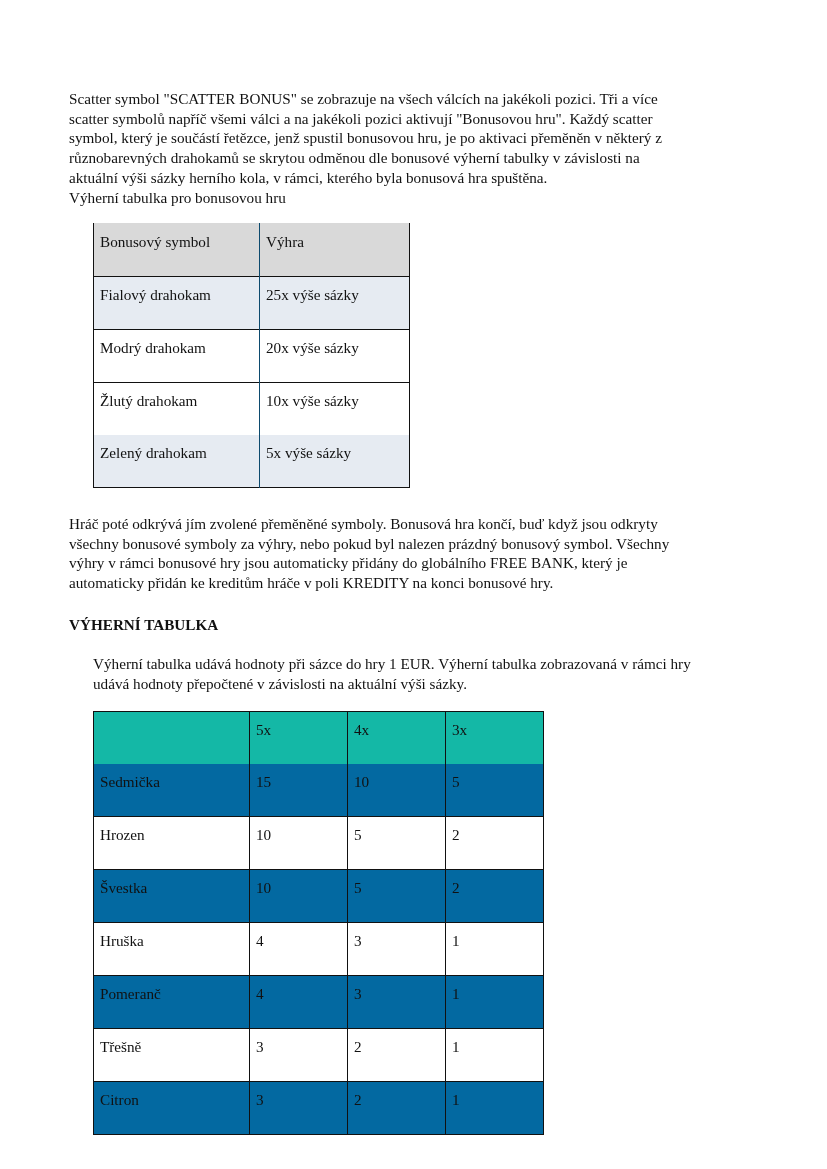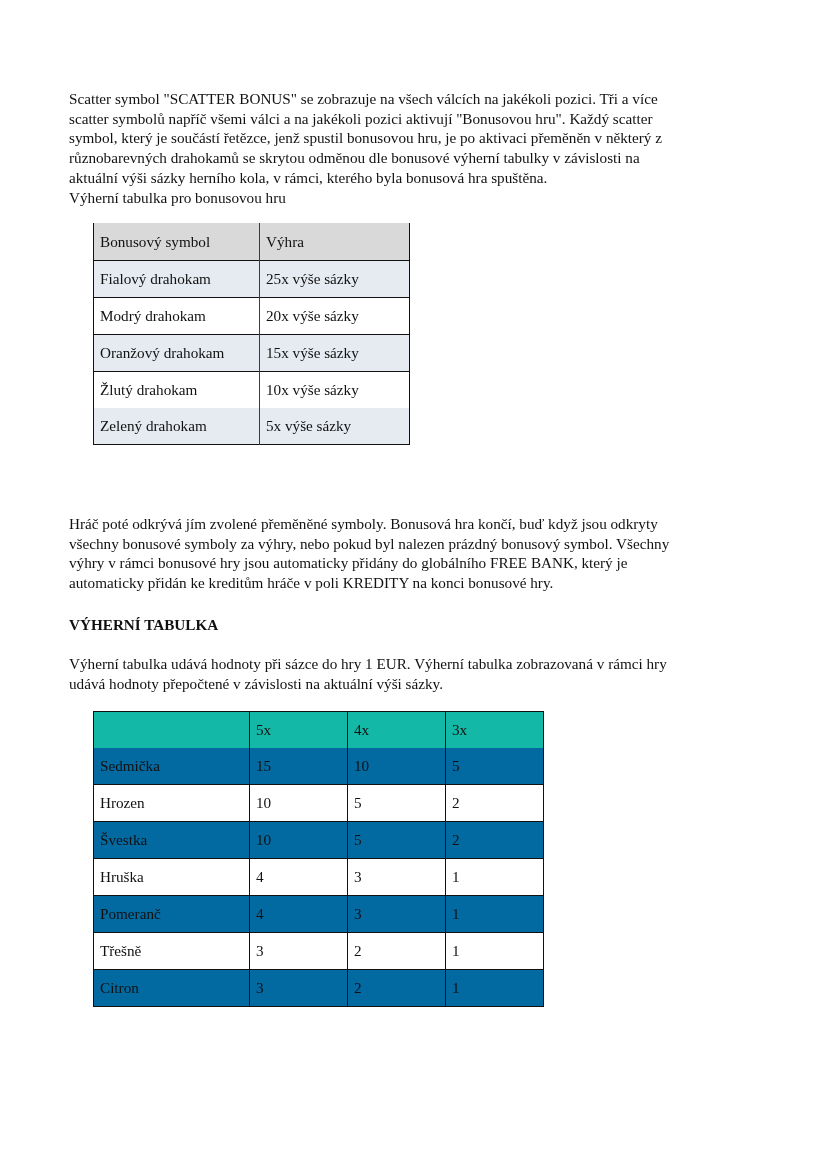--- a/index.html
+++ b/index.html
@@ -13,21 +13,21 @@
     line-height: 19.7px; margin: 0;
   }
   .heading {
     position: absolute; left: 69px; margin: 0;
     font-weight: bold; font-size: 15.2px;
   }
   table.t {
     position: absolute; border-collapse: collapse;
     font-size: 15.2px; table-layout: fixed;
   }
-  table.t td { padding: 0 0 0 6px; vertical-align: middle; height: 36px; margin-top: 32px; }
+  table.t td { padding: 0 0 16px 6px; vertical-align: middle; height: 36px; margin-top: 32px; }
   
   #t1 { left: 93px; top: 223px; width: 316px; border-left: 1px solid #111; border-right: 1px solid #111; border-bottom: 1px solid #111; }
   #t1 col.c1 { width: 166px; }
   #t1 col.c2 { width: 150px; }
   #t1 td.c2 { border-left: 1px solid #0c4a6e; }
   #t1 tr { border-bottom: 1px solid #111; }
   #t1 tr.no-line { border-bottom: none; }
   #t1 tr.head td { background: #d9d9d9; height: 37px; }
   #t1 tr.alt td { background: #e6ebf2; }
   
@@ -63,45 +63,41 @@
     <td class="c2">Výhra</td>
   </tr>
   <tr class="alt">
     <td class="c1">Fialový drahokam</td>
     <td class="c2">25x výše sázky</td>
   </tr>
   <tr>
     <td class="c1">Modrý drahokam</td>
     <td class="c2">20x výše sázky</td>
   </tr>
-  <tr class="alt">
-    <td class="c1">Oranžový drahokam</td>
-    <td class="c2">15x výše sázky</td>
-  </tr>
   <tr class="no-line">
     <td class="c1">Žlutý drahokam</td>
     <td class="c2">10x výše sázky</td>
   </tr>
   <tr class="alt">
     <td class="c1">Zelený drahokam</td>
     <td class="c2">5x výše sázky</td>
   </tr>
 </tbody>
   </table>
 
 <p class="para" style="top:514px;">
   <span>Hráč poté odkrývá jím zvolené přeměněné symboly. Bonusová hra končí, buď když jsou odkryty</span><br>
   <span>všechny bonusové symboly za výhry, nebo pokud byl nalezen prázdný bonusový symbol. Všechny</span><br>
   <span>výhry v rámci bonusové hry jsou automaticky přidány do globálního FREE BANK, který je</span><br>
   <span>automaticky přidán ke kreditům hráče v poli KREDITY na konci bonusové hry.</span>
 </p>
 
 <h2 class="heading" style="top:616px;text-align:center;">VÝHERNÍ TABULKA</h2>
 
-<p class="para" style="top:654px;">
+<p class="para" style="top:654px;margin-left:24px;">
   <span>Výherní tabulka udává hodnoty při sázce do hry 1 EUR. Výherní tabulka zobrazovaná v rámci hry</span><br>
   <span>udává hodnoty přepočtené v závislosti na aktuální výši sázky.</span>
 </p>
 
 <table class="t" id="t2">
   <colgroup>
       <col class="c1">
       <col class="cn">
       <col class="cn">
       <col class="cn">

